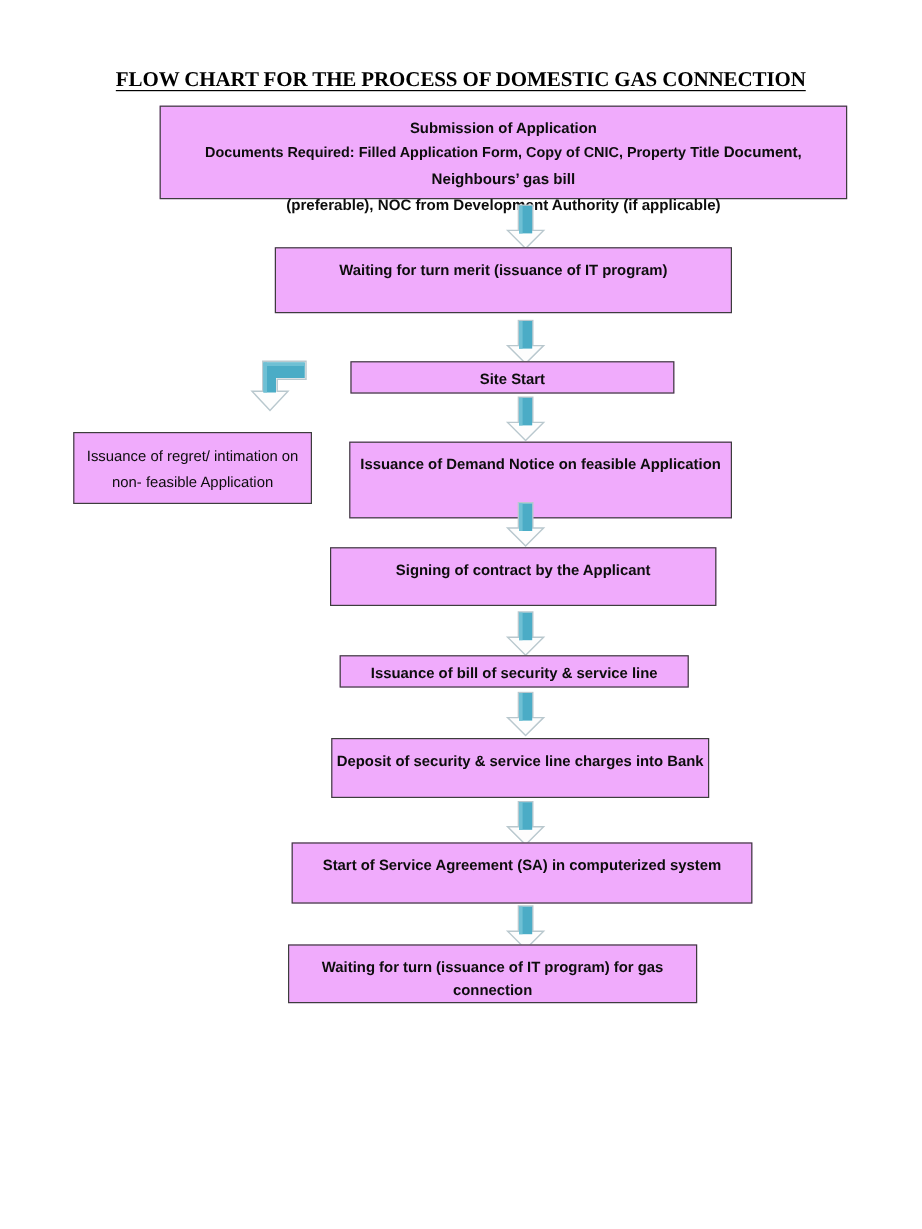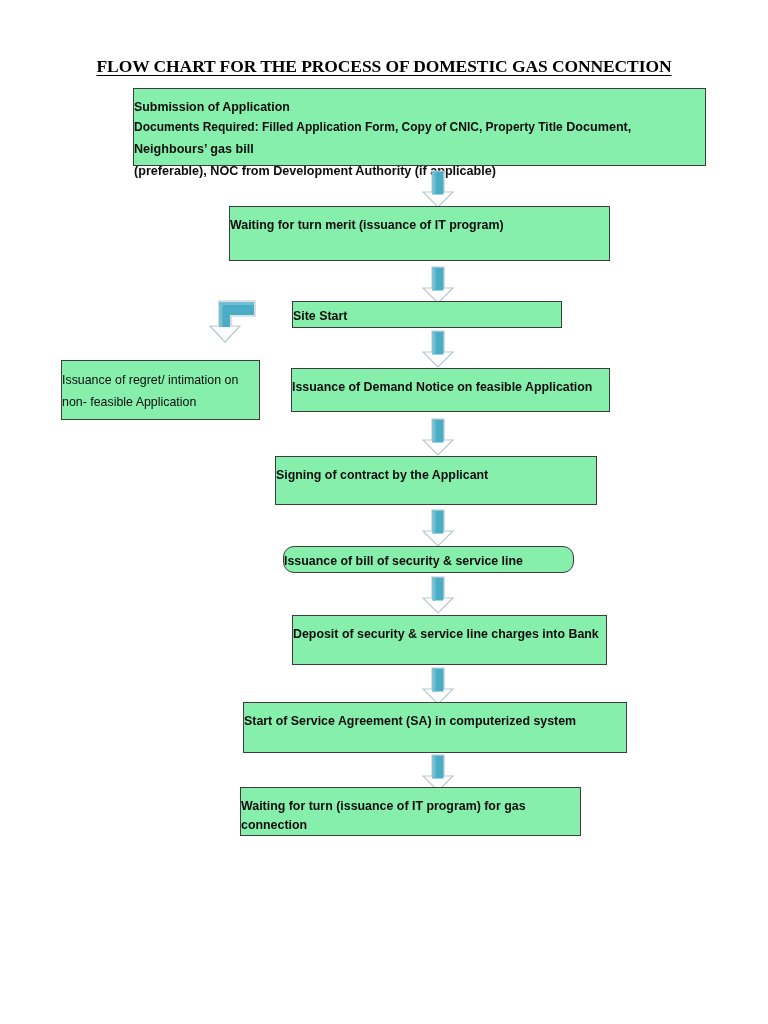--- a/index.html
+++ b/index.html
@@ -35,22 +35,23 @@
     color: #000000;
   }
   .title span.u {
     text-decoration: underline;
     text-underline-offset: 3px;
   }
 
   .box {
     position: absolute;
     box-sizing: border-box;
-    background: #86efac;
+    background: #f0abfc;
     border: 1.4px solid #3d3d3d;
+    text-align: center;
     font-weight: bold;
     font-size: 12.4px;
     line-height: 1.55;
     color: #0d0d0d;
     padding-top: 9px;
   }
   .box.plain { font-weight: normal; }
 
   .box .l1, .box .l2, .box .l3 { display: block; }
 
@@ -128,21 +129,21 @@
       <rect x="11.5" y="1.5" width="11" height="23" fill="#4BACC6"></rect>
       <rect x="11.5" y="1.5" width="3" height="23" fill="#6FC0D4"></rect>
     </svg>
   </div>
 
   <div class="box plain" style="left:61px; top:360px; width:199px; height:60px; padding-top:9px; line-height:1.75;">
     <span class="l1">Issuance of regret/ intimation on</span>
     <span class="l2">non- feasible Application</span>
   </div>
 
-  <div class="box" style="left:291px; top:368px; width:319px; height:44px;">
+  <div class="box" style="left:291px; top:368px; width:319px; height:64px;">
     <span>Issuance of Demand Notice on feasible Application</span>
   </div>
 
   <div class="arrow" style="left:421px; top:418px;">
     <svg viewBox="0 0 34 38" xmlns="http://www.w3.org/2000/svg">
       <polygon points="11,1 23,1 23,22 32,22 17,37 2,22 11,22" fill="#FDFDFD" stroke="#B9C8CE" stroke-width="1.2"></polygon>
       <rect x="11.5" y="1.5" width="11" height="23" fill="#4BACC6"></rect>
       <rect x="11.5" y="1.5" width="3" height="23" fill="#6FC0D4"></rect>
     </svg>
   </div>
@@ -152,33 +153,33 @@
   </div>
 
   <div class="arrow" style="left:421px; top:509px;">
     <svg viewBox="0 0 34 38" xmlns="http://www.w3.org/2000/svg">
       <polygon points="11,1 23,1 23,22 32,22 17,37 2,22 11,22" fill="#FDFDFD" stroke="#B9C8CE" stroke-width="1.2"></polygon>
       <rect x="11.5" y="1.5" width="11" height="23" fill="#4BACC6"></rect>
       <rect x="11.5" y="1.5" width="3" height="23" fill="#6FC0D4"></rect>
     </svg>
   </div>
 
-  <div class="box" style="left:283px; top:546px; width:291px; height:27px; padding-top:5px;border-radius:11px;">
+  <div class="box" style="left:283px; top:546px; width:291px; height:27px; padding-top:5px;">
     <span>Issuance of bill of security &amp; service line</span>
   </div>
 
   <div class="arrow" style="left:421px; top:576px;">
     <svg viewBox="0 0 34 38" xmlns="http://www.w3.org/2000/svg">
       <polygon points="11,1 23,1 23,22 32,22 17,37 2,22 11,22" fill="#FDFDFD" stroke="#B9C8CE" stroke-width="1.2"></polygon>
       <rect x="11.5" y="1.5" width="11" height="23" fill="#4BACC6"></rect>
       <rect x="11.5" y="1.5" width="3" height="23" fill="#6FC0D4"></rect>
     </svg>
   </div>
 
-  <div class="box" style="left:292px; top:615px; width:315px; height:50px;">
+  <div class="box" style="left:276px; top:615px; width:315px; height:50px;">
     <span>Deposit of security &amp; service line charges into Bank</span>
   </div>
 
   <div class="arrow" style="left:421px; top:667px;">
     <svg viewBox="0 0 34 38" xmlns="http://www.w3.org/2000/svg">
       <polygon points="11,1 23,1 23,22 32,22 17,37 2,22 11,22" fill="#FDFDFD" stroke="#B9C8CE" stroke-width="1.2"></polygon>
       <rect x="11.5" y="1.5" width="11" height="23" fill="#4BACC6"></rect>
       <rect x="11.5" y="1.5" width="3" height="23" fill="#6FC0D4"></rect>
     </svg>
   </div>

